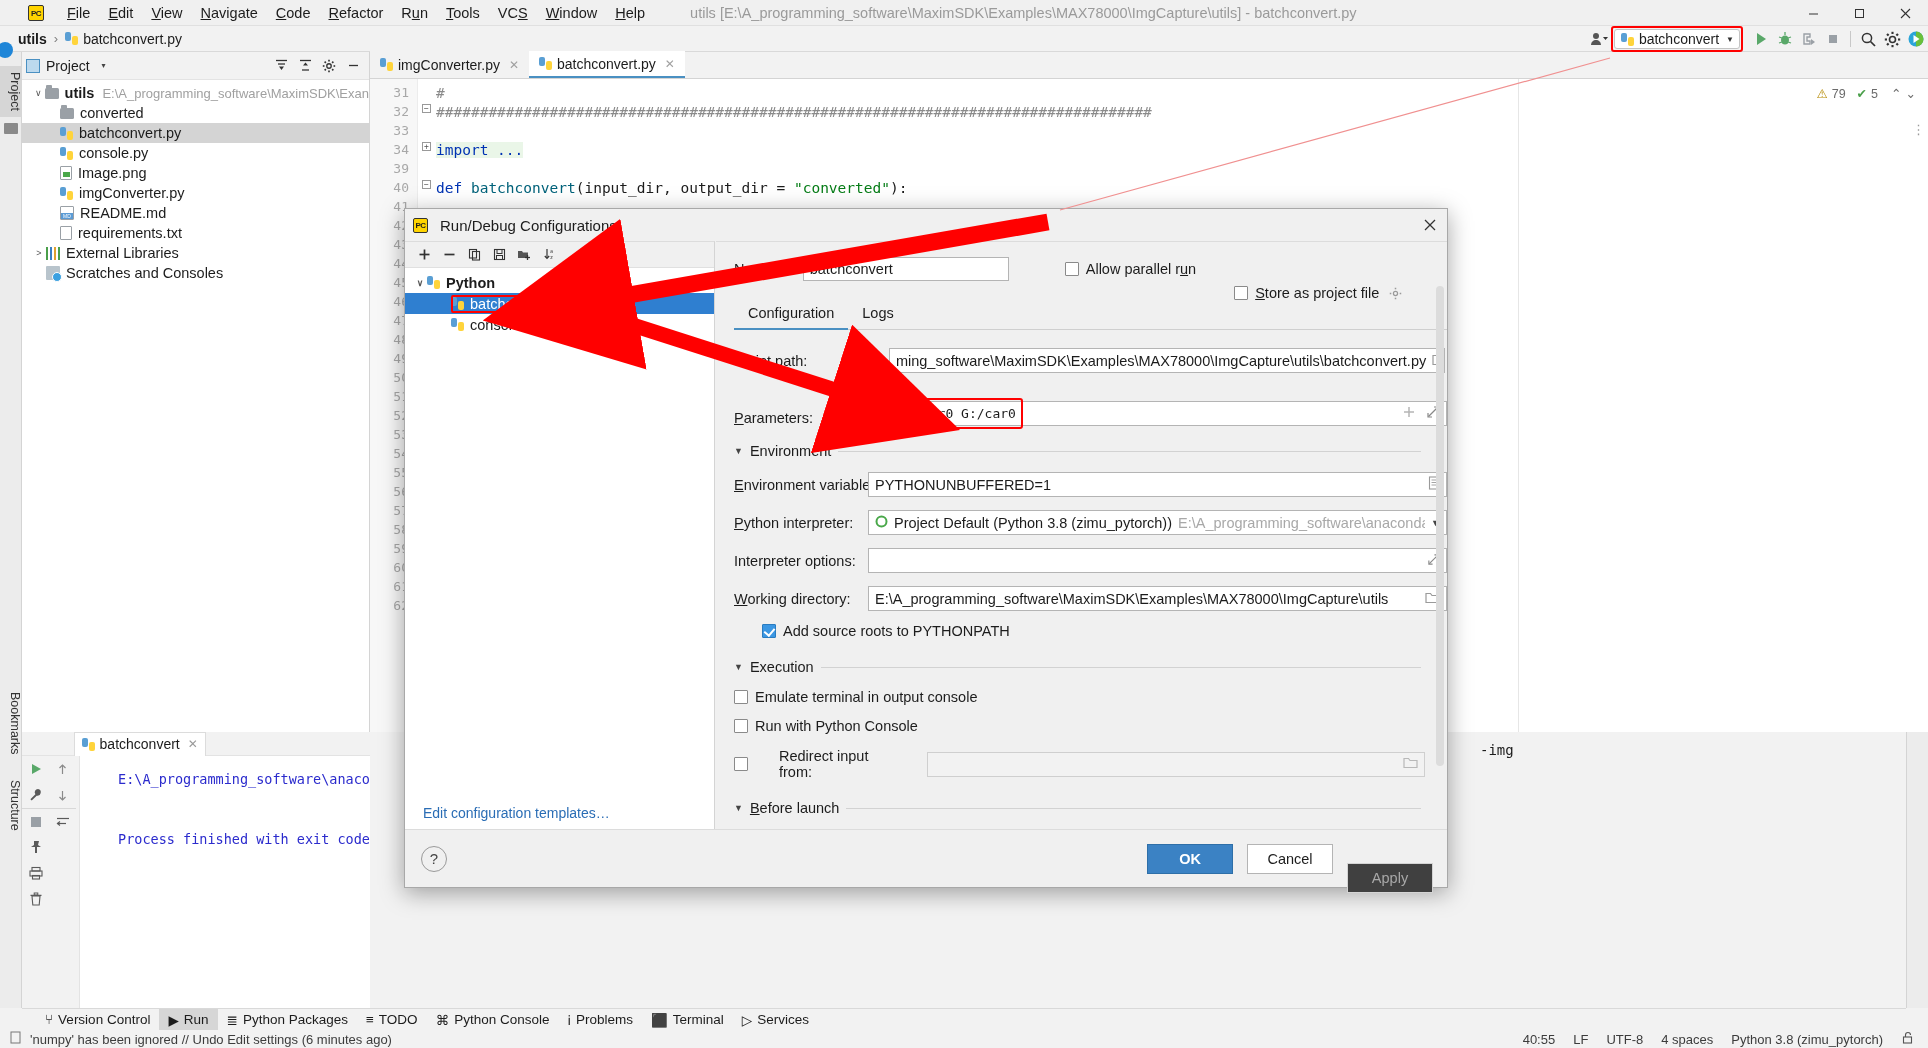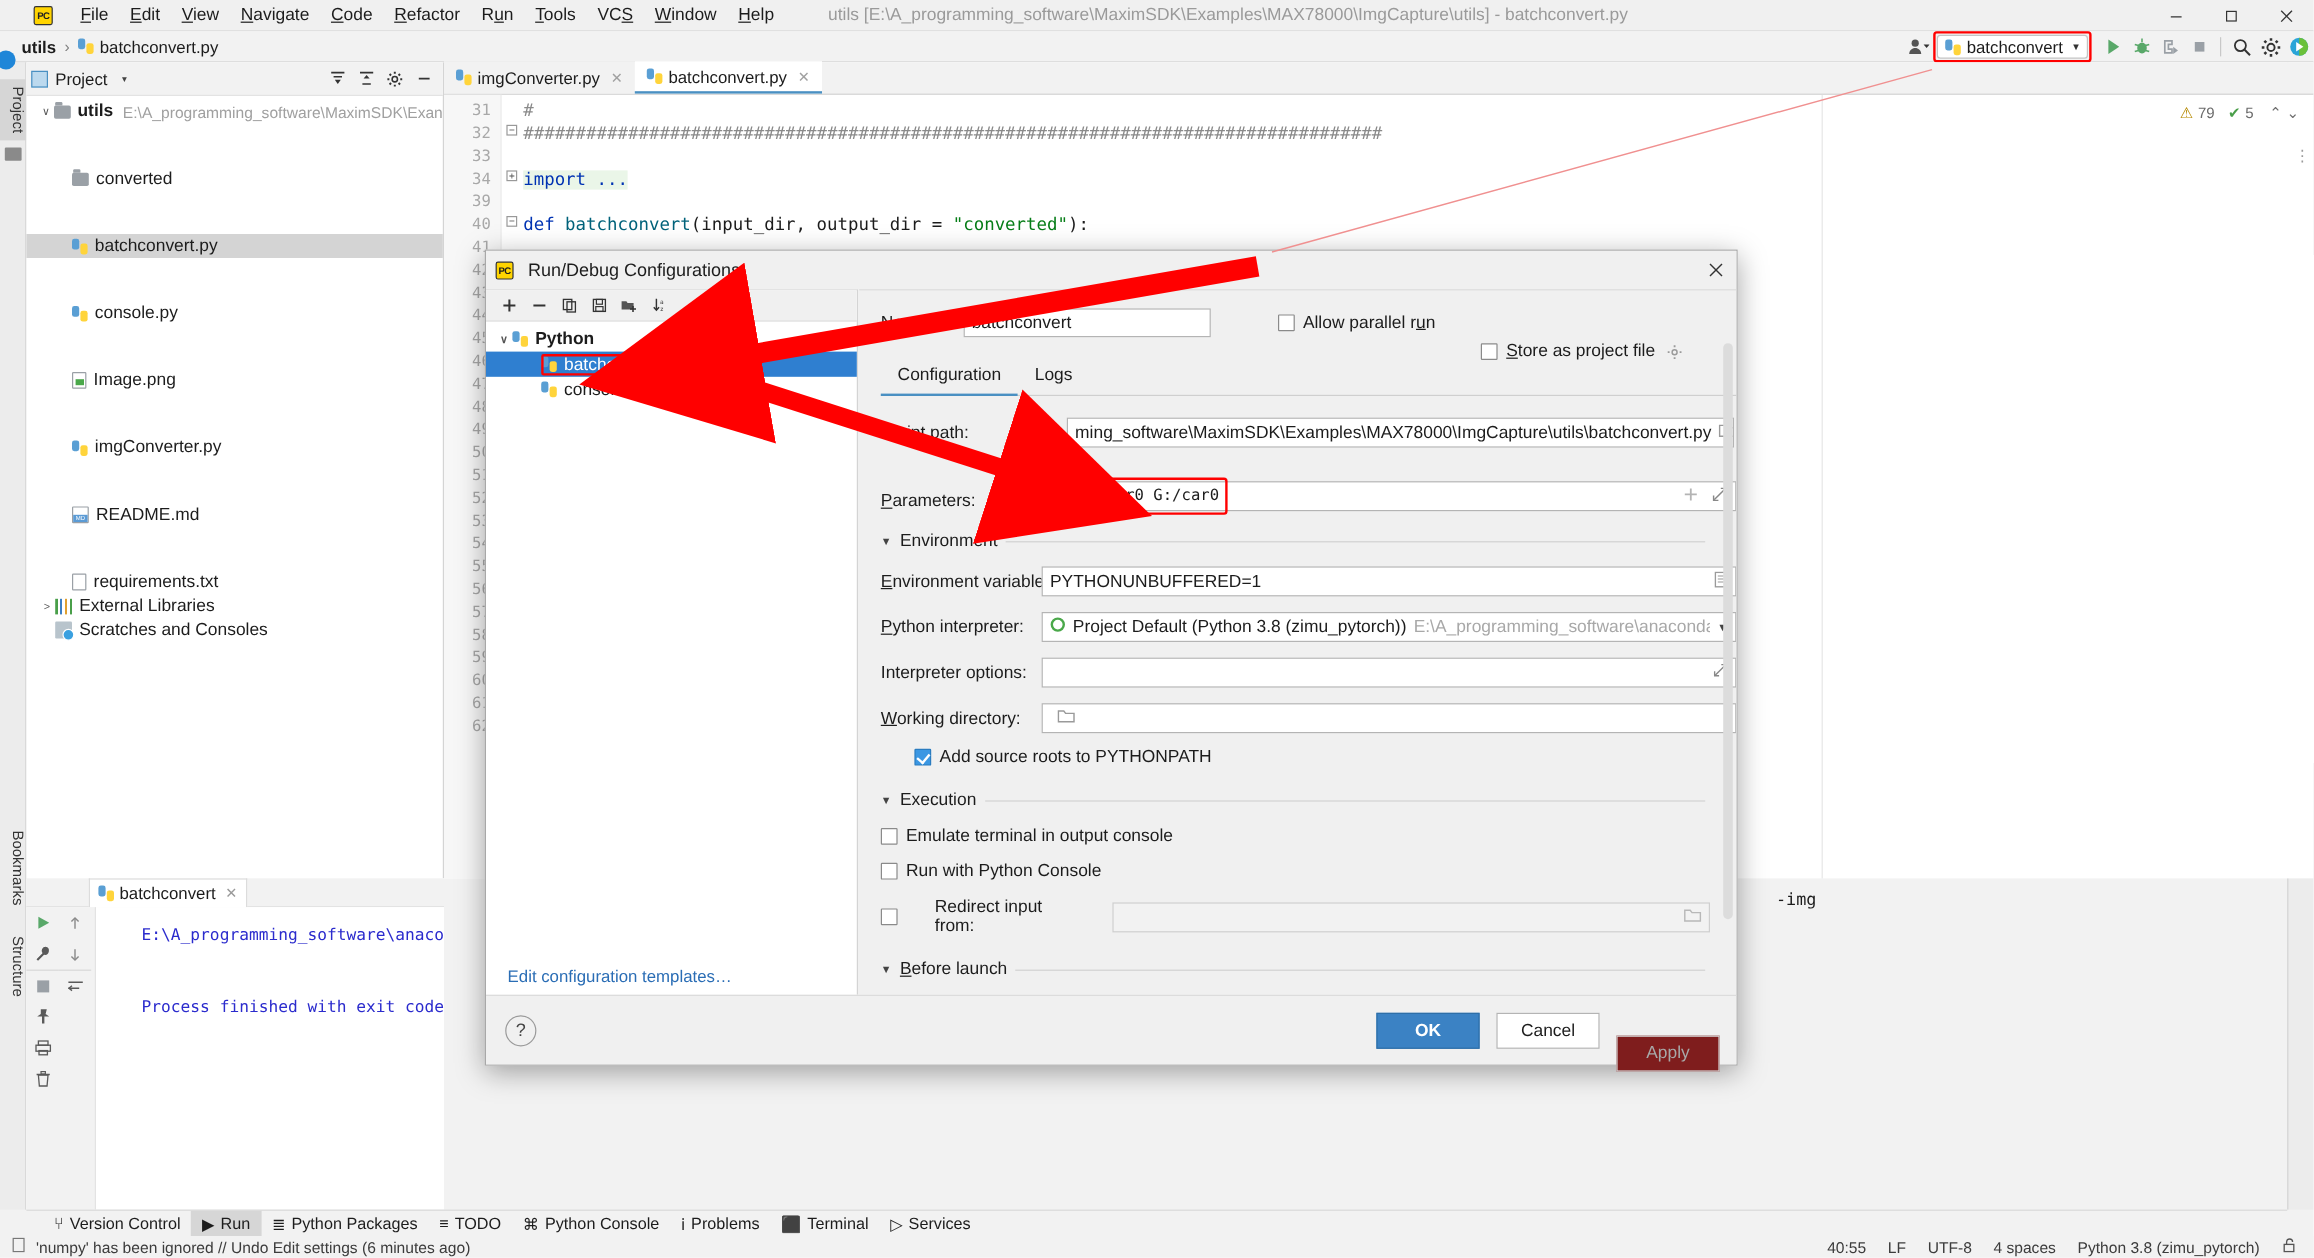--- a/index.html
+++ b/index.html
@@ -97,21 +97,21 @@
   #project-header .ph-title { font-size:14px; margin-left:6px; }
   .sq-ico { width:14px; height:14px; border:1.6px solid #4a90c2; background:#bcd9ee; }
   #project-header .caret { margin-left:12px; font-size:8px; color:#444; }
   #project-header .spacer { flex:1; }
   .hdr-btn { width:24px; height:22px; display:flex; align-items:center; justify-content:center; }
 
   .tree { padding-top:3px; font-size:14.5px; }
   .tnode { height:20px; display:flex; align-items:center; padding-left:10px; white-space:nowrap; }
   .tnode.sel { background:#d4d4d4; }
   .tw { width:14px; display:flex; align-items:center; justify-content:center; color:#555; font-size:9px; }
-  .ind1 { padding-left:24px;margin-top:36px; }
+  .ind1 { padding-left:24px; }
   .folder-ico {
     width:14px; height:11px; background:#9aa0a6; border-radius:1.5px;
     margin-right:6px; position:relative; flex:none;
   }
   .folder-ico::before {
     content:''; position:absolute; left:1px; top:-3px; width:6px; height:3px;
     background:#9aa0a6; border-radius:1px 1px 0 0;
   }
   .file-ico {
     width:12px; height:14px; background:#fff; border:1px solid #9aa0a6;
@@ -264,21 +264,21 @@
 
   #dlg-bottom { position:absolute; left:0; right:0; bottom:0; height:58px; background:#f0f0f0;
                 border-top:1px solid #dcdcdc; display:flex; align-items:center; }
   #help-btn { width:26px; height:26px; border:1px solid #9a9a9a; border-radius:50%;
               margin-left:16px; display:flex; align-items:center; justify-content:center;
               font-size:15px; color:#444; }
   #dlg-bottom .sp { flex:1; }
   .dbtn { height:30px; min-width:86px; padding:0 16px; font-size:14.5px; border:1px solid #b4b4b4;
           background:#fff; display:flex; align-items:center; justify-content:center; margin-right:14px; }
   .dbtn.primary { background:#3b82c4; border-color:#2e6fa8; color:#fff; font-weight:bold; }
-  .dbtn.dis { color:#a8a8a8; border-color:#d4d4d4; background:#7f1d1d;margin-top:39px; }
+  .dbtn.dis { color:#a8a8a8; border-color:#d4d4d4; background:#404040;margin-top:39px; }
   #edit-tmpl { position:absolute; left:18px; bottom:66px; color:#2a6db5; font-size:14px; }
   #dlg-scroll { position:absolute; right:3px; top:44px; width:8px; height:480px;
                 background:#dcdcdc; border-radius:4px; }
 
   
   #annot { left:0; top:0; width:1928px; height:1048px; pointer-events:none; }
 </style>
 </head>
 <body>
 
@@ -841,20 +841,21 @@
               <path d="M6 12H2V8" fill="none" stroke="#888" stroke-width="1.2"></path>
               <line x1="11.5" y1="2.5" x2="2.5" y2="11.5" stroke="#888" stroke-width="1.2"></line>
             </svg>
         </span>
       </div>
     </div>
 
     <div class="frow">
       <span class="lbl"><u>W</u>orking directory:</span>
       <div class="fin" style="width:582px;margin-left:-14px;justify-content:space-between;">
+        <span>E:\A_programming_software\MaximSDK\Examples\MAX78000\ImgCapture\utils</span>
         <span style="flex:none;margin-left:6px;">
           <svg width="15" height="13" viewBox="0 0 15 13">
               <path d="M1 2.5h4.5L7 4.5h7v7H1z" fill="none" stroke="#9a9a9a" stroke-width="1.2"></path>
             </svg>
         </span>
       </div>
     </div>
 
     <div class="cbrow" style="margin-left:18px;margin-top:12px;padding-left:28px;">
       <span class="cb on"></span>

